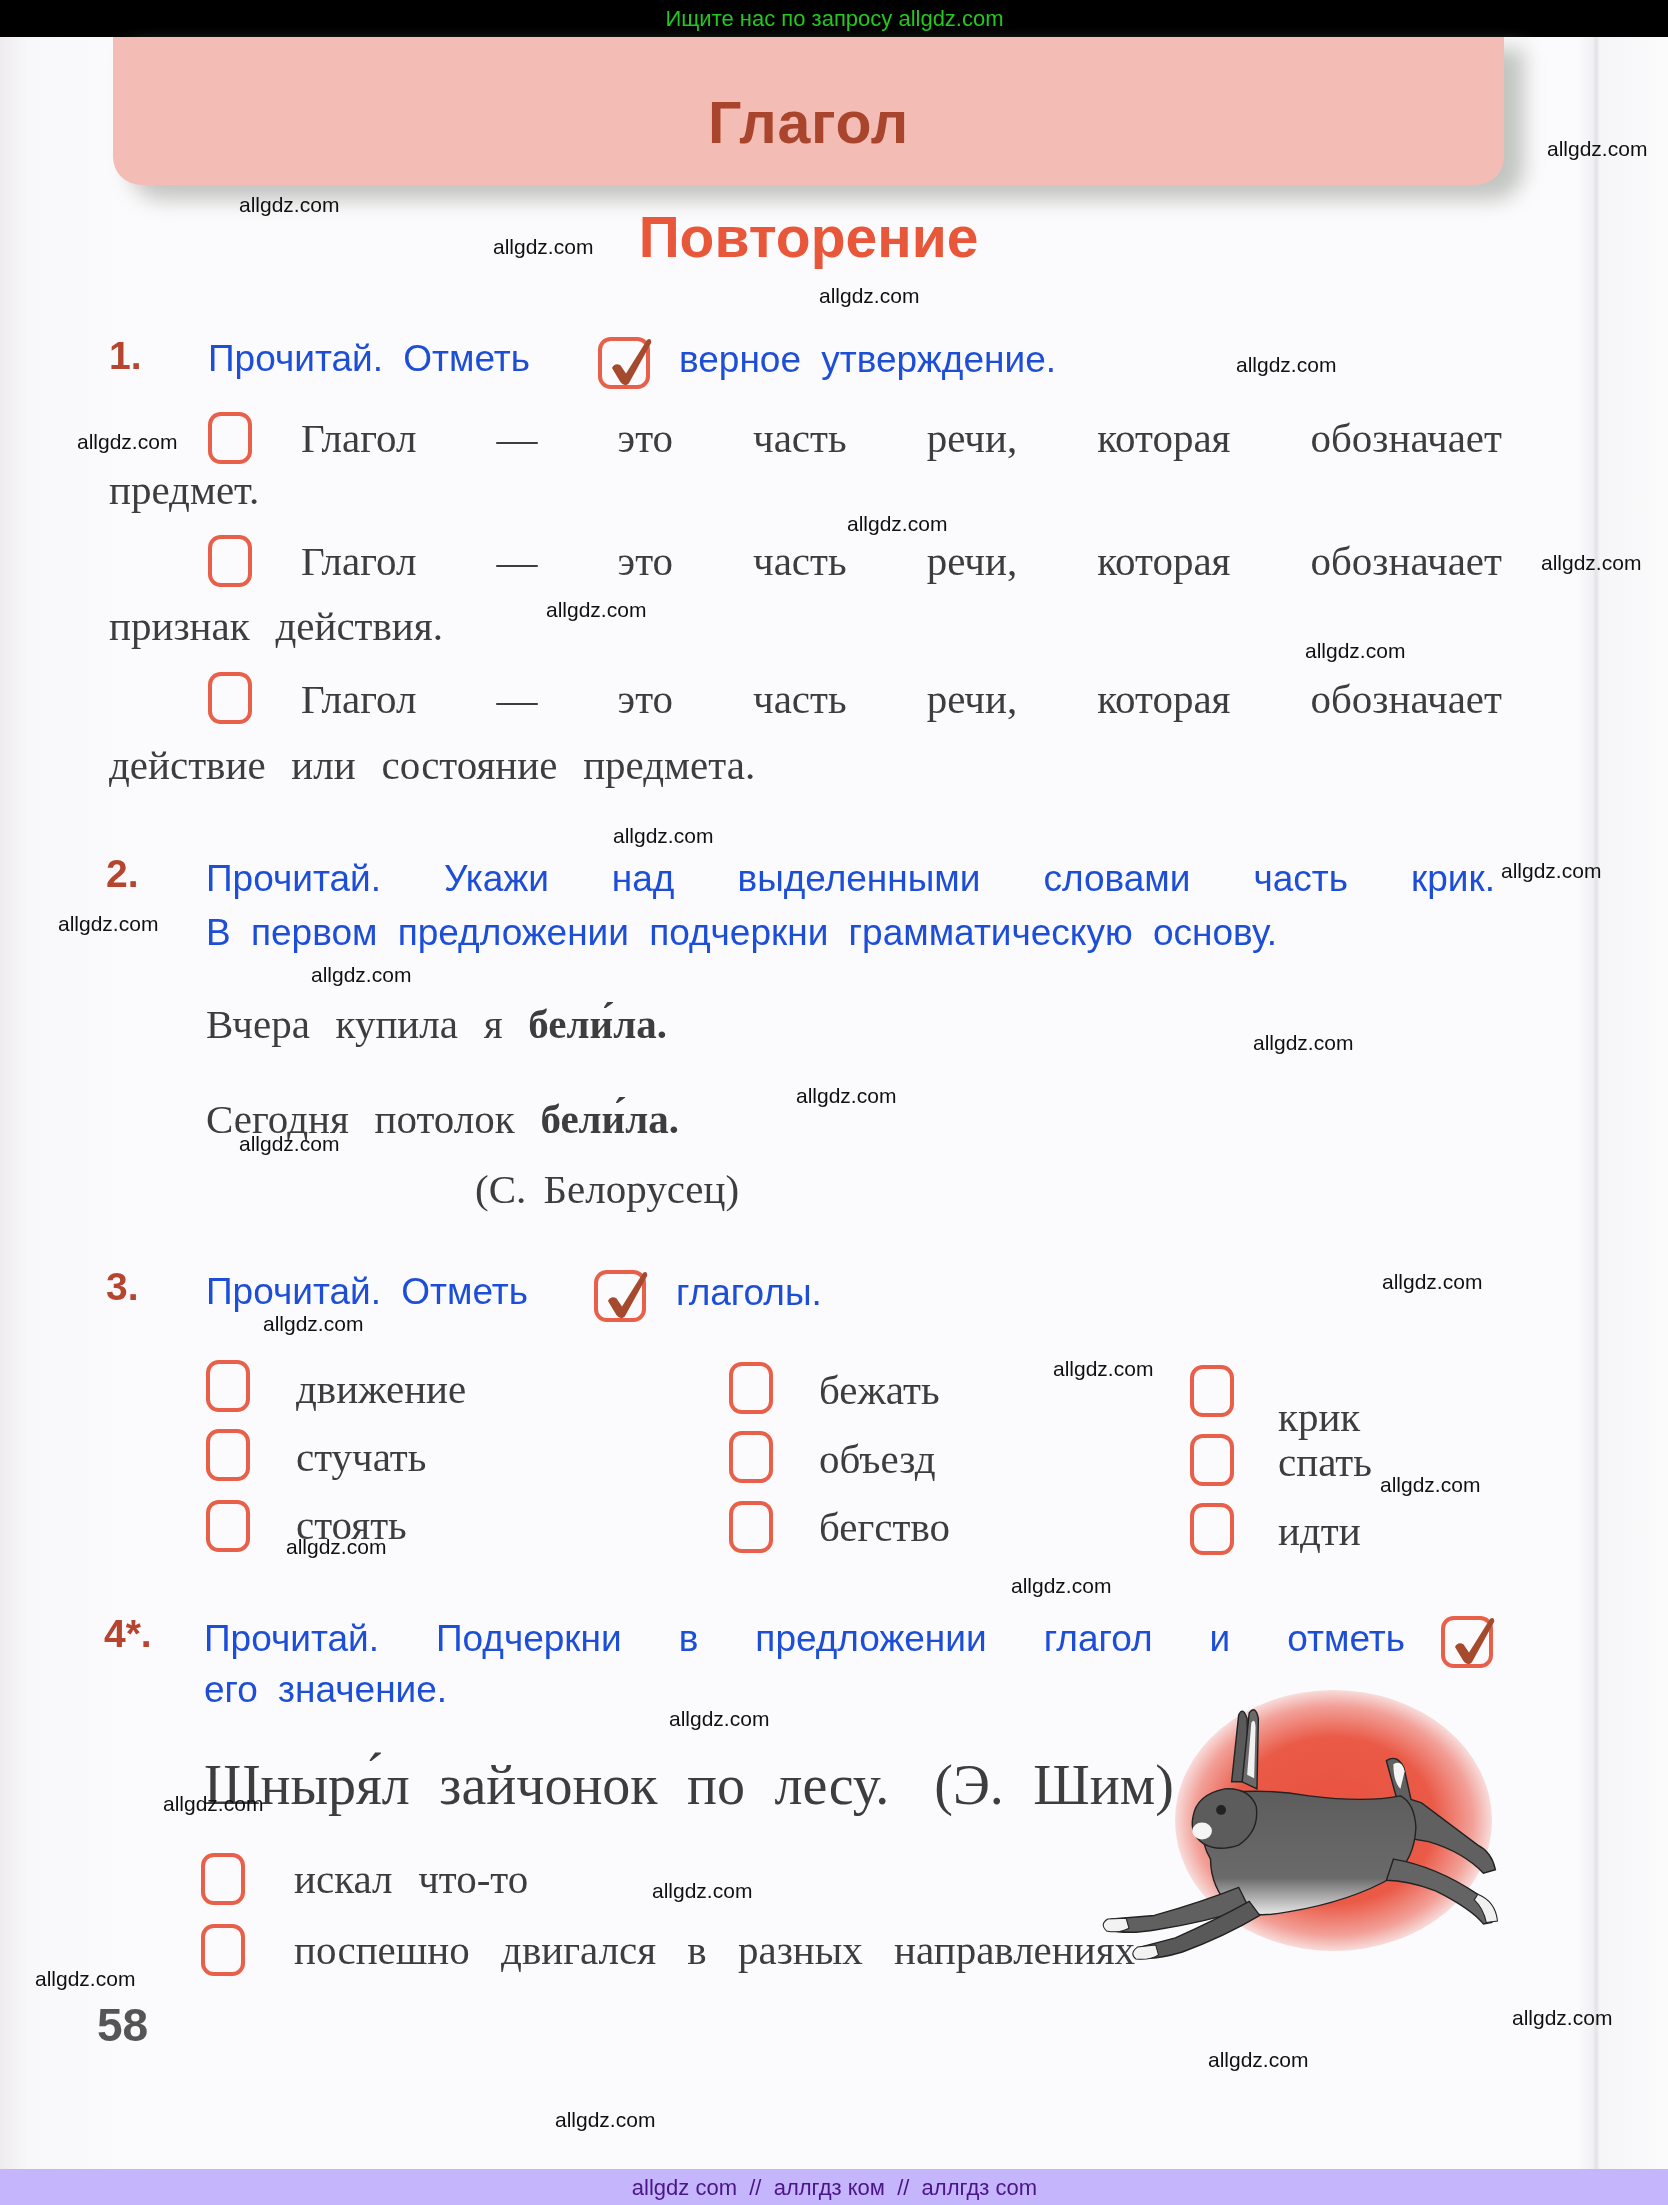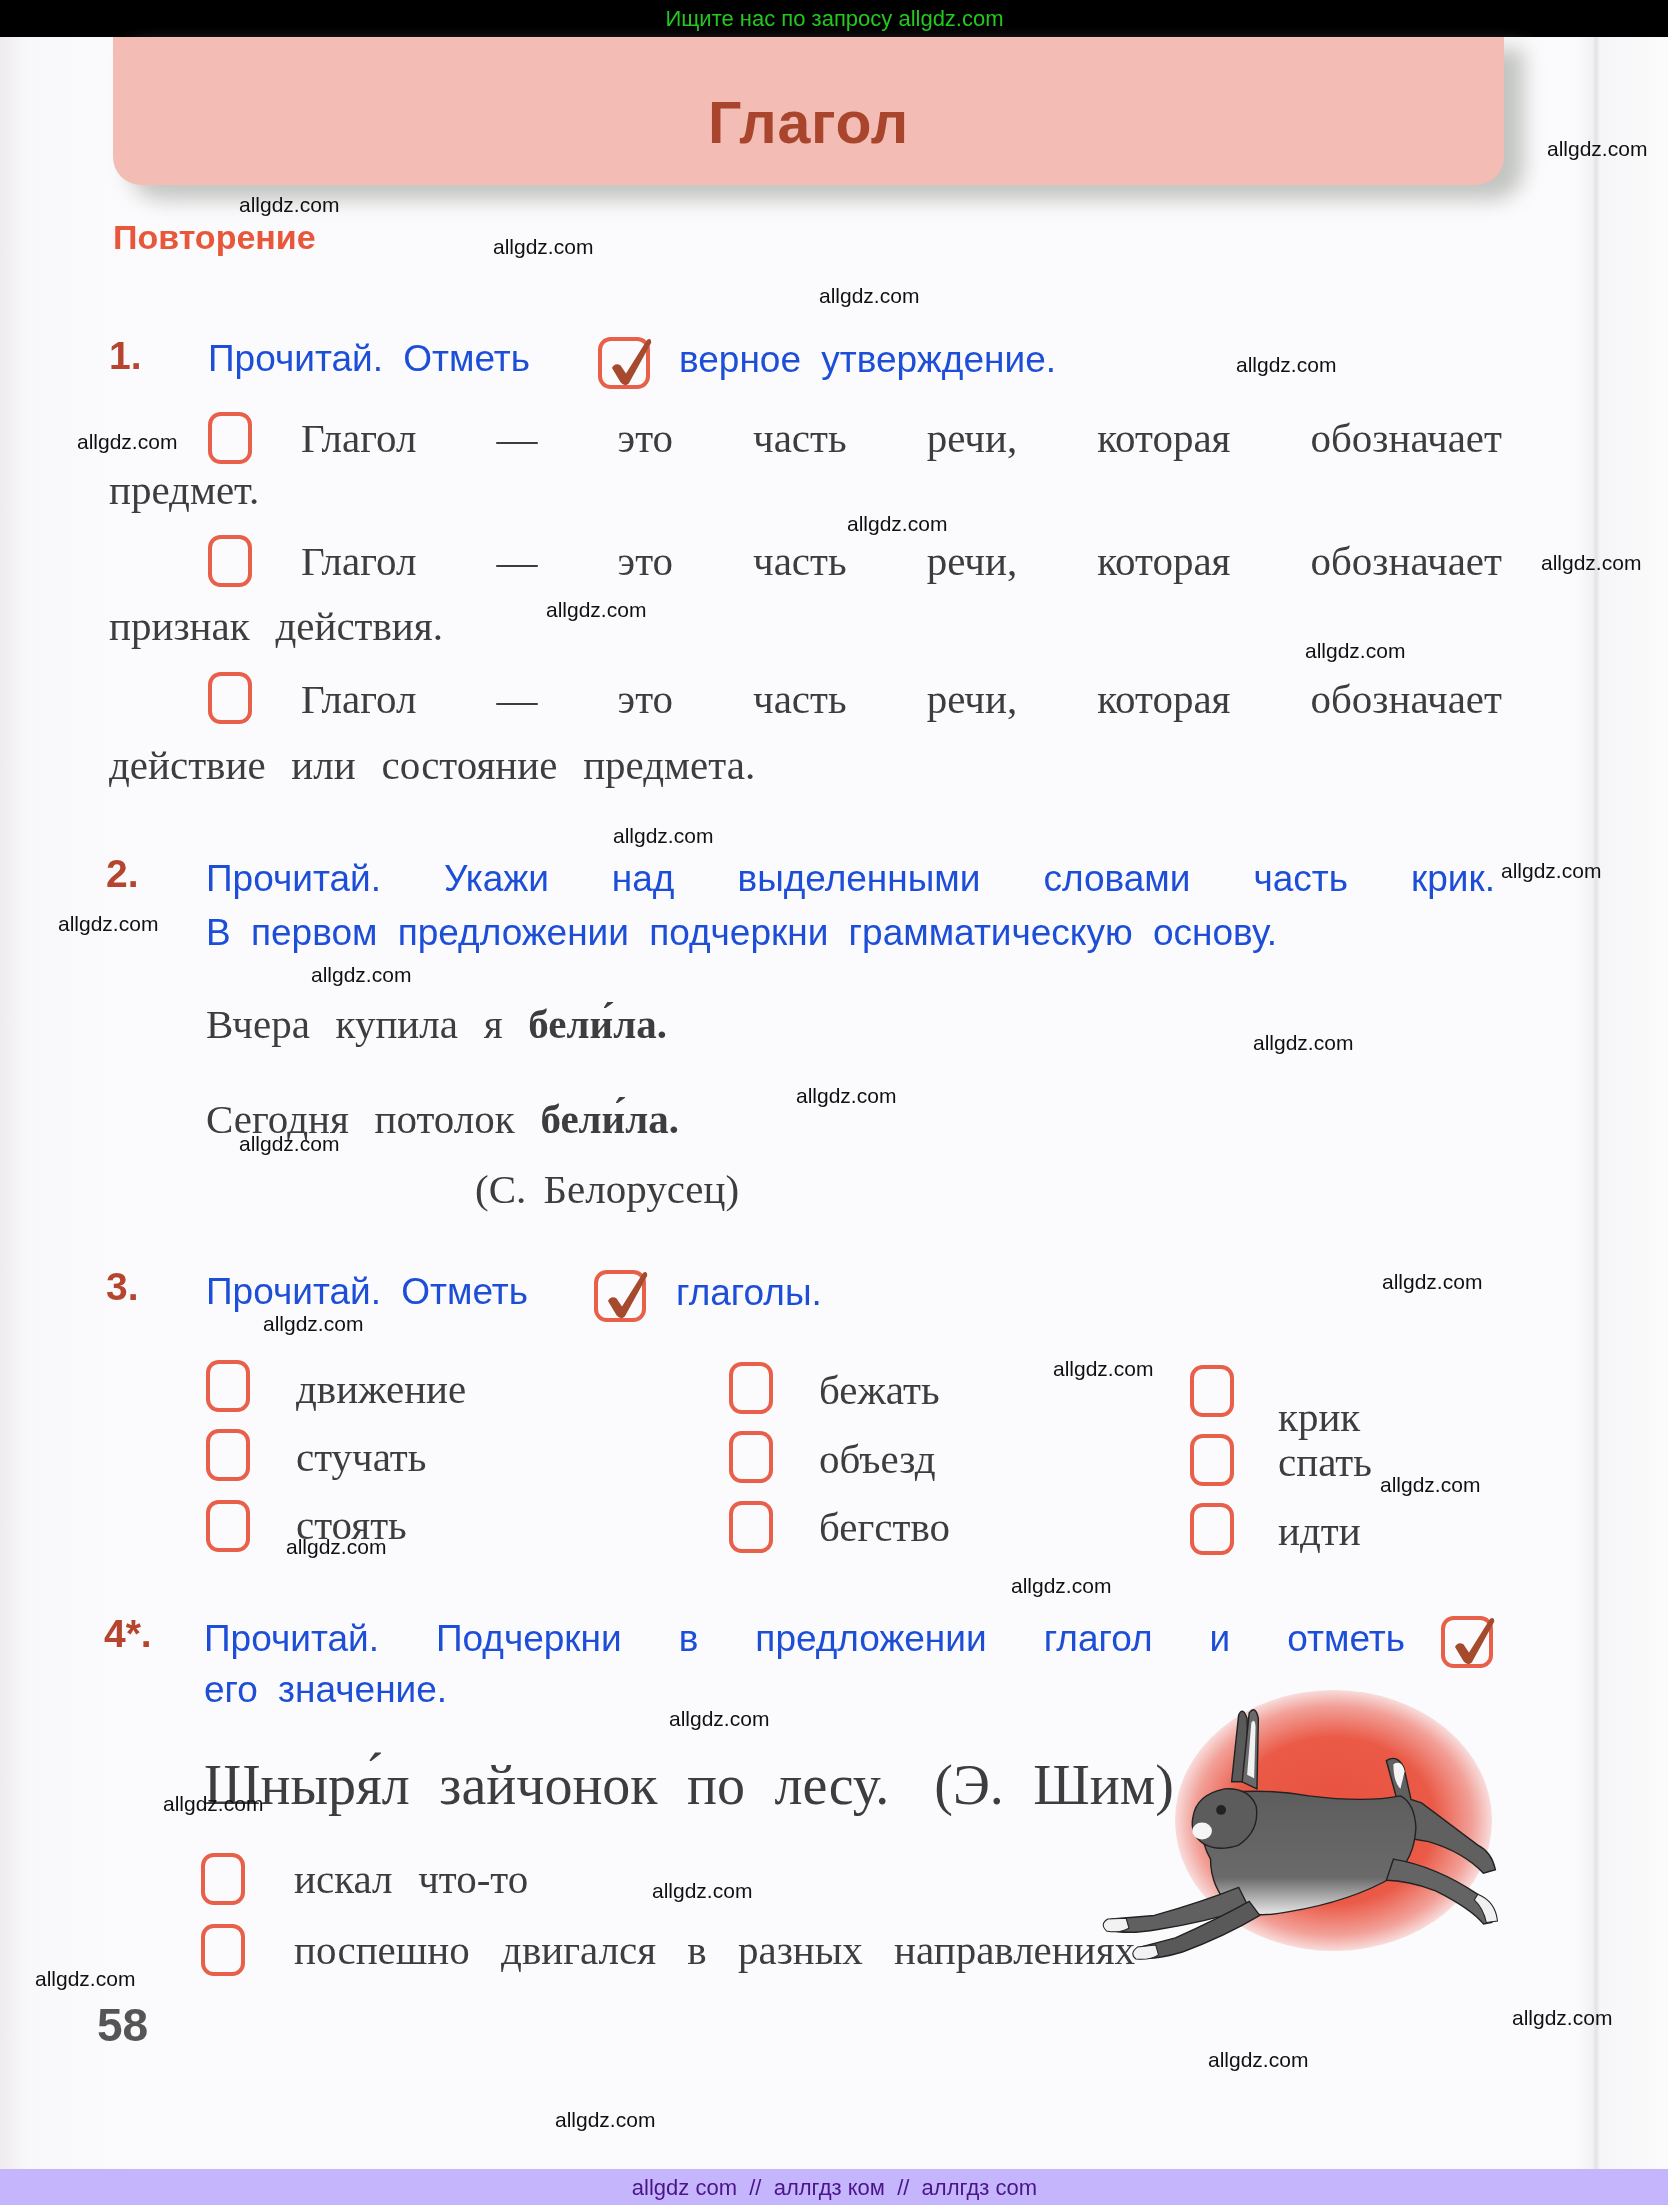--- a/index.html
+++ b/index.html
@@ -24,22 +24,22 @@
   }
   .banner {
     position: absolute; left: 113px; top: 37px; width: 1391px; height: 148px;
     background: #f3bdb6; border-radius: 0 0 28px 28px;
   }
   .title {
     position: absolute; left: 113px; width: 1391px; top: 88px; text-align: center;
     font-size: 59px; font-weight: bold; line-height: 70px; letter-spacing: 0.7px;
   }
   .subtitle {
-    position: absolute; left: 113px; width: 1391px; top: 208px; text-align: left;
-    font-size: 34px; font-weight: bold; line-height: 59px;
+    position: absolute; left: 113px; width: 1391px; top: 208px; text-align: center;
+    font-size: 57px; font-weight: bold; line-height: 59px;
   }
   .num { font-family: "Liberation Sans", sans-serif; font-weight: bold; font-size: 39px; }
   .instr { font-family: "Liberation Sans", sans-serif; font-size: 37px; color: #1d4ed8; word-spacing: 10px; }
   .serif { font-family: "Liberation Serif", "DejaVu Serif", serif; font-size: 41px; color: #3d3d3d; word-spacing: 15.5px; }
   .serif.bold, .bold { font-weight: bold; }
   .just { display: flex; justify-content: space-between; }
 
   .cb {
     position: absolute; width: 44px; height: 52px; box-sizing: border-box;
     border: 4.2px solid #e8604a; border-radius: 12.7px; background: transparent;

